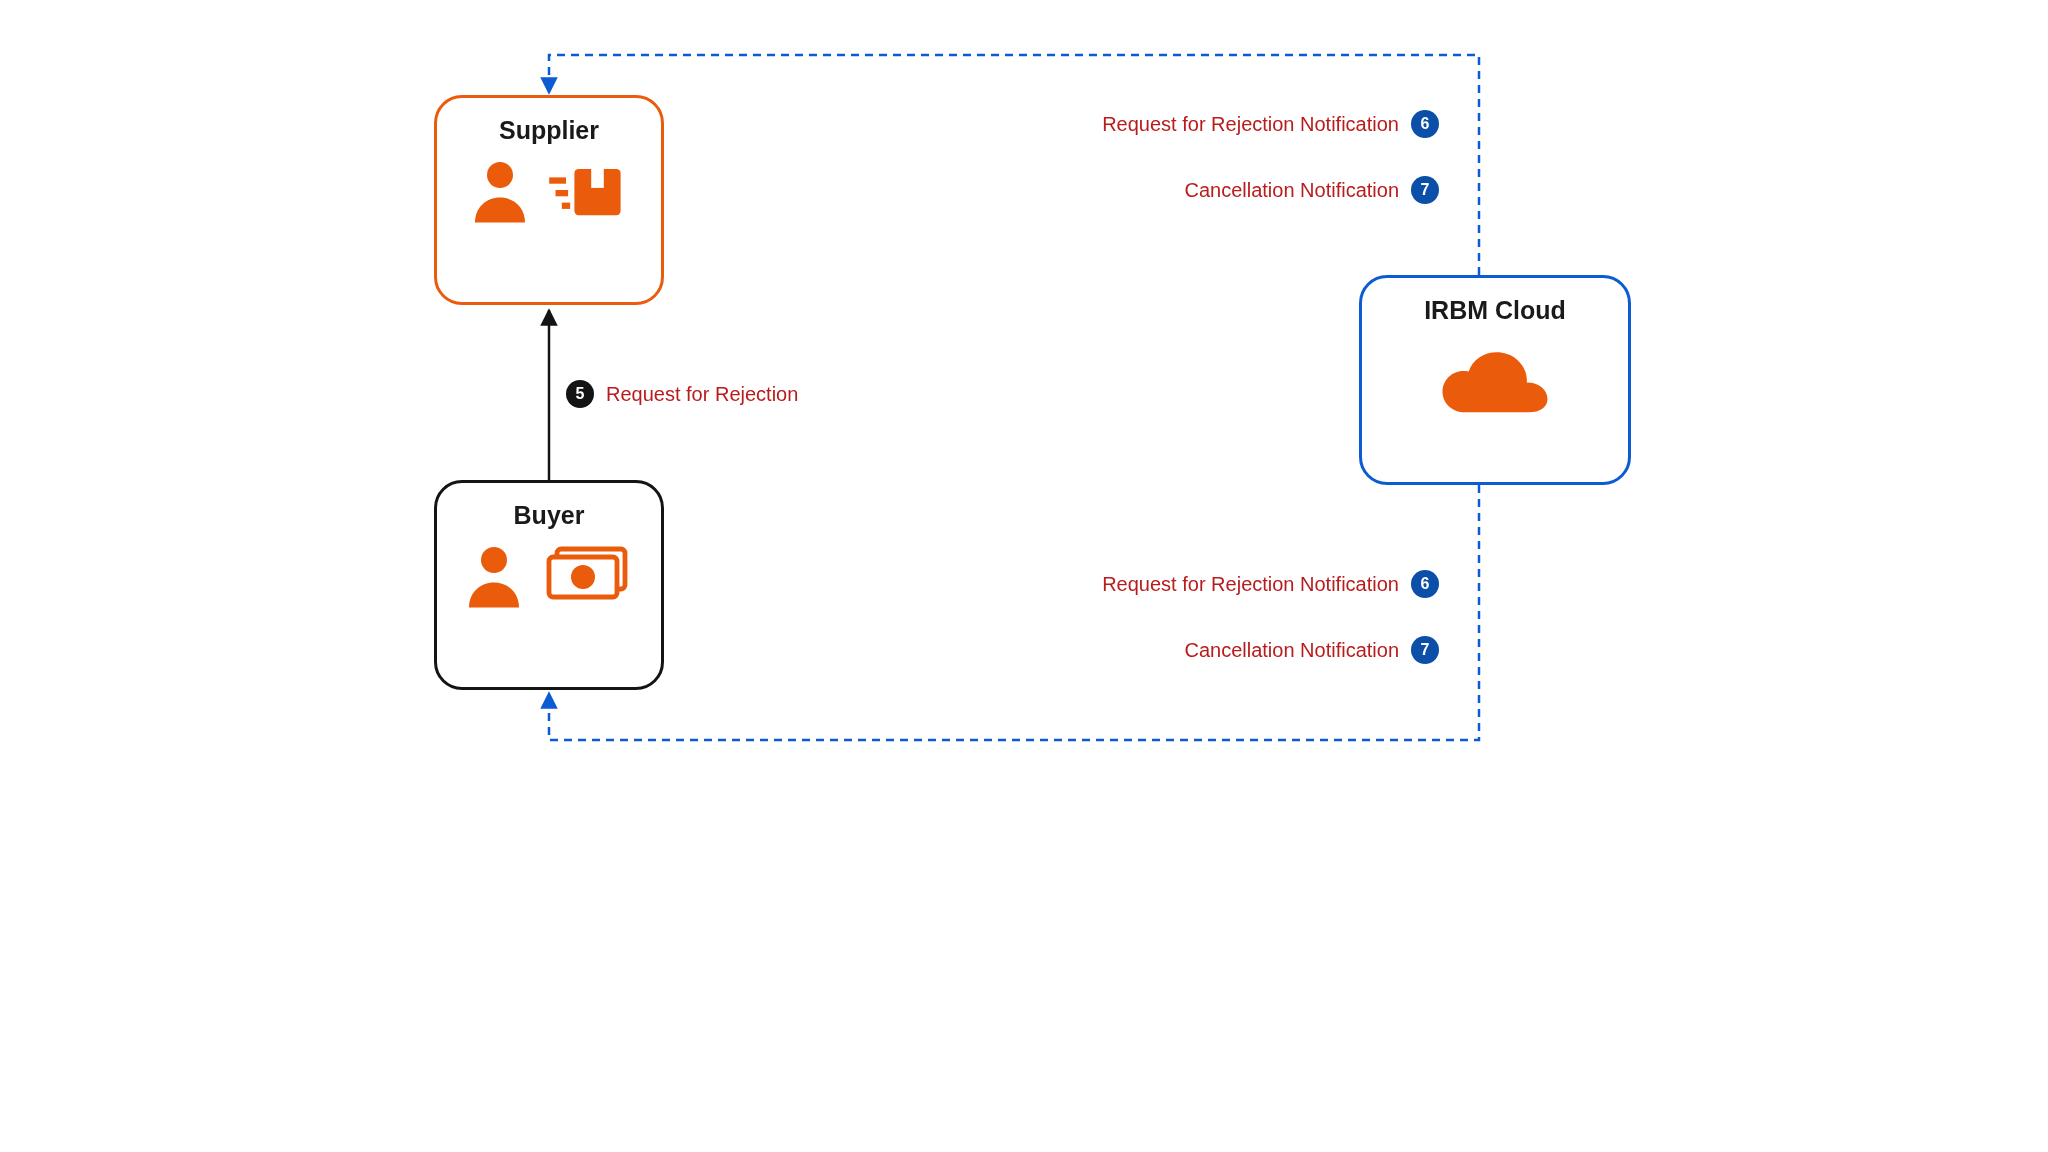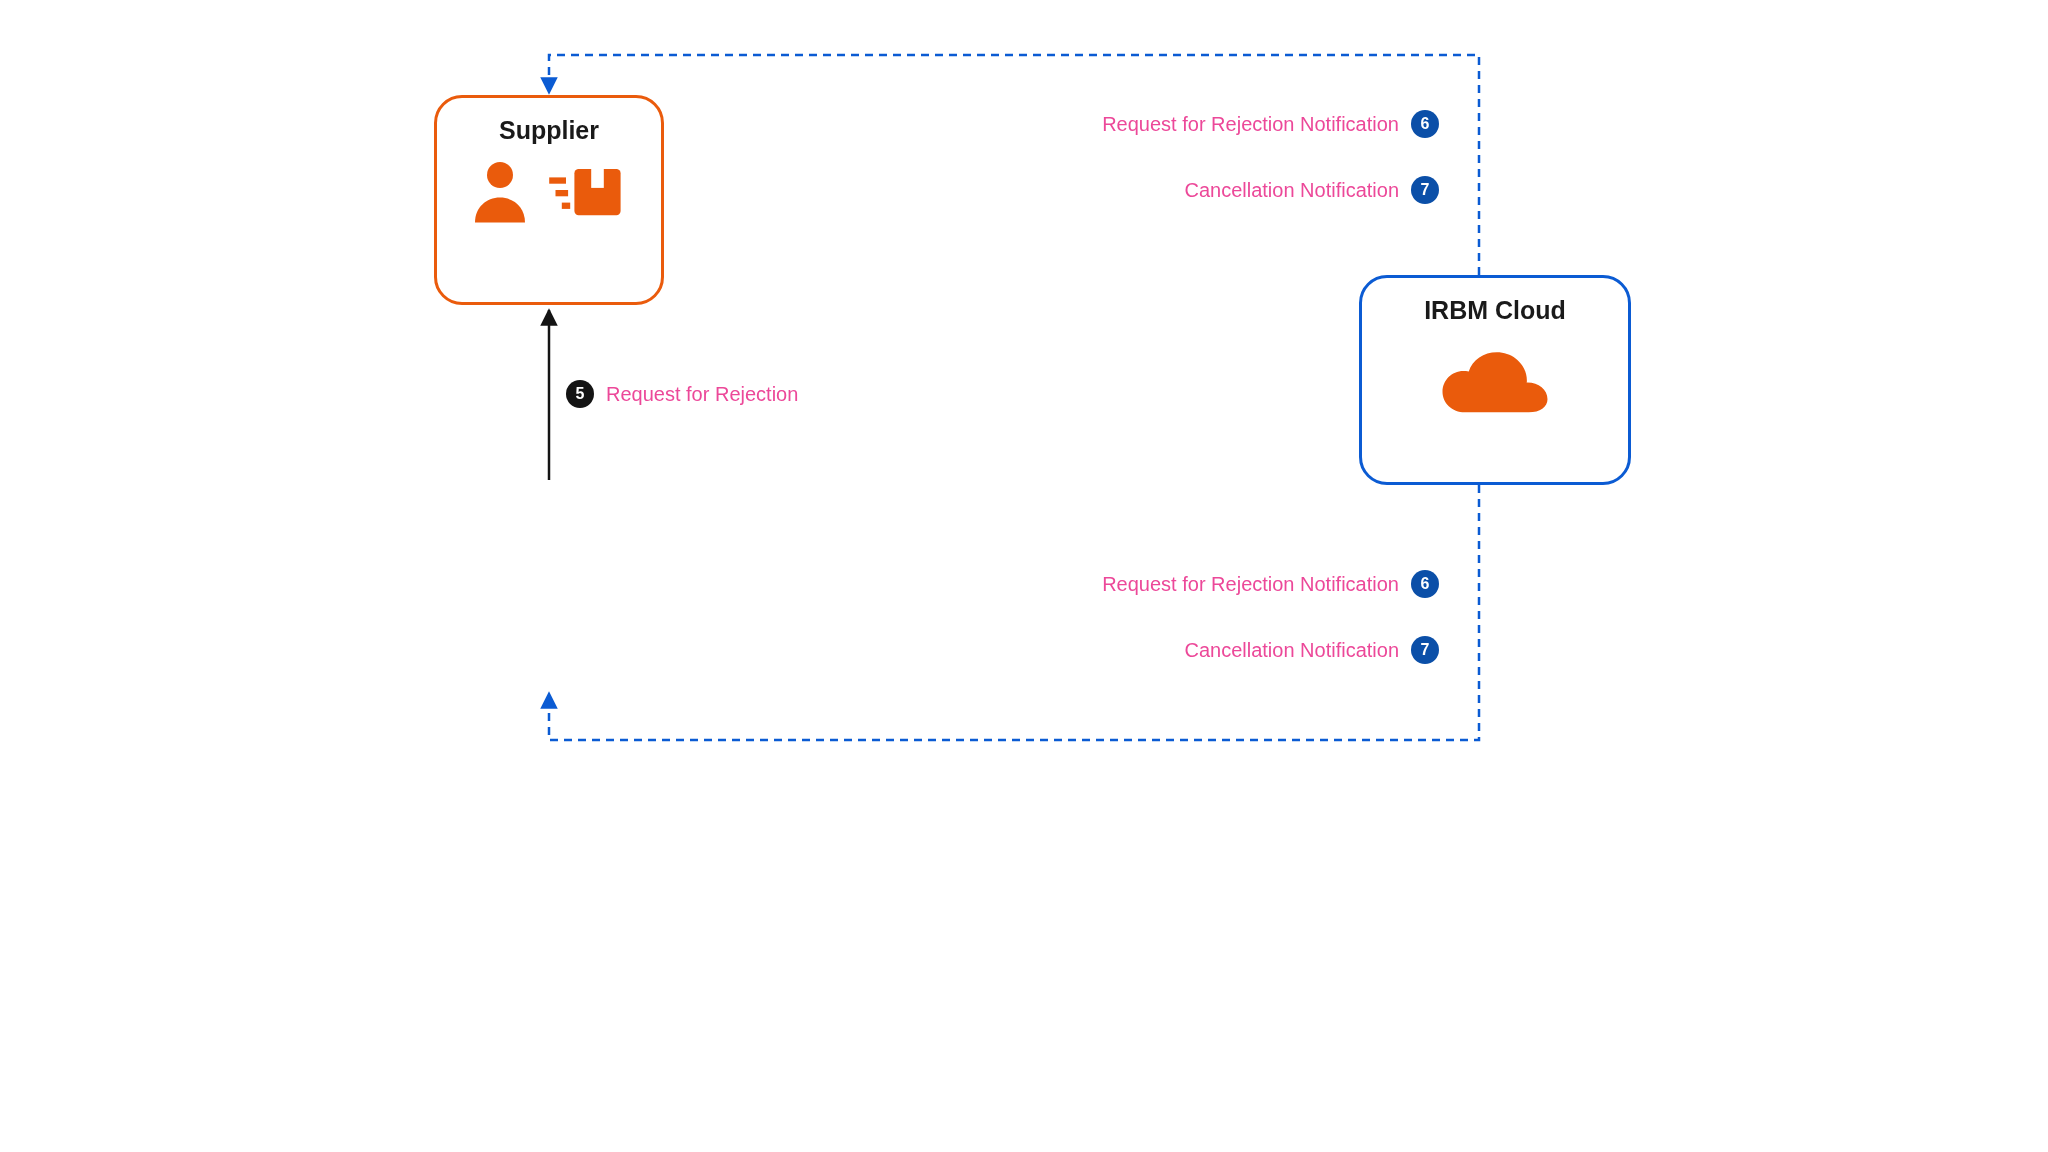--- a/index.html
+++ b/index.html
@@ -2,21 +2,21 @@
 <html><head>
 <meta charset="utf-8">
 <style>
   html,body{margin:0;padding:0;background:#fff;font-family:Arial,Helvetica,sans-serif}
   .stage{position:relative;width:1440px;height:810px;margin:0 auto;transform-origin:top left}
   
   .node{position:absolute;border:3px solid;border-radius:28px;box-sizing:border-box;text-align:center}
   .node .title{font-weight:700;font-size:25px;margin-top:18px;color:#1a1a1a}
   .icons{display:flex;justify-content:center;align-items:center;gap:14px;margin-top:10px}
   .badge{display:inline-flex;align-items:center;justify-content:center;width:28px;height:28px;border-radius:50%;color:#fff;font-weight:700;font-size:16px}
-  .label{font-size:20px;color:#ec4899}
+  .label{font-size:20px;color:#b91c1c}
   .noteRow{position:absolute;display:flex;align-items:center;gap:12px}
   .noteRow.reverse{flex-direction:row-reverse}
   svg.conn{position:absolute;overflow:visible;pointer-events:none}
 </style>
 </head>
 <body>
 
 <div class="stage">
 
   <div class="node" style="left:130px;top:95px;width:230px;height:210px;border-color:#ea5b0c">
@@ -35,20 +35,40 @@
             <rect x="22" y="6" width="6" height="9" fill="#fff"></rect>
             <rect x="2" y="10" width="8" height="3"></rect>
             <rect x="5" y="16" width="6" height="3"></rect>
             <rect x="8" y="22" width="4" height="3"></rect>
           </g>
         </svg>
       </span>
     </div>
   </div>
 
+  <div class="node" style="left:130px;top:480px;width:230px;height:210px;border-color:#141414">
+    <div class="title">Buyer</div>
+    <div class="icons">
+      <span>
+        <svg width="62" height="70" viewBox="0 0 24 28">
+          <circle cx="12" cy="8" r="5.2" fill="#ea5b0c"></circle>
+          <path d="M2 27c0-6 4.5-10 10-10s10 4 10 10" fill="#ea5b0c"></path>
+        </svg>
+      </span>
+      <span>
+        <svg width="96" height="66" viewBox="0 0 48 32">
+          <g fill="none" stroke="#ea5b0c" stroke-width="2.4">
+            <rect x="9" y="3" width="34" height="20" rx="2"></rect>
+            <rect x="5" y="7" width="34" height="20" rx="2" fill="#fff"></rect>
+            <circle cx="22" cy="17" r="6" fill="#ea5b0c" stroke="none"></circle>
+          </g>
+        </svg>
+      </span>
+    </div>
+  </div>
 
   <div class="node" style="left:1055px;top:275px;width:272px;height:210px;border-color:#0b5bd3">
     <div class="title">IRBM Cloud</div>
     <div class="icons" style="margin-top:22px">
       <span>
         <svg width="120" height="78" viewBox="0 0 64 40">
           <path fill="#ea5b0c" d="M50 34H16c-7 0-12-5-12-11 0-6 5-11 11-11 1 0 2 0 3 .3C20 6 26 2 33 2c9 0 16 7 16 15 0 .4 0 .8-.1 1.2C55 18 60 22 60 27c0 4-4 7-10 7z"></path>
         </svg>
       </span>
     </div>

